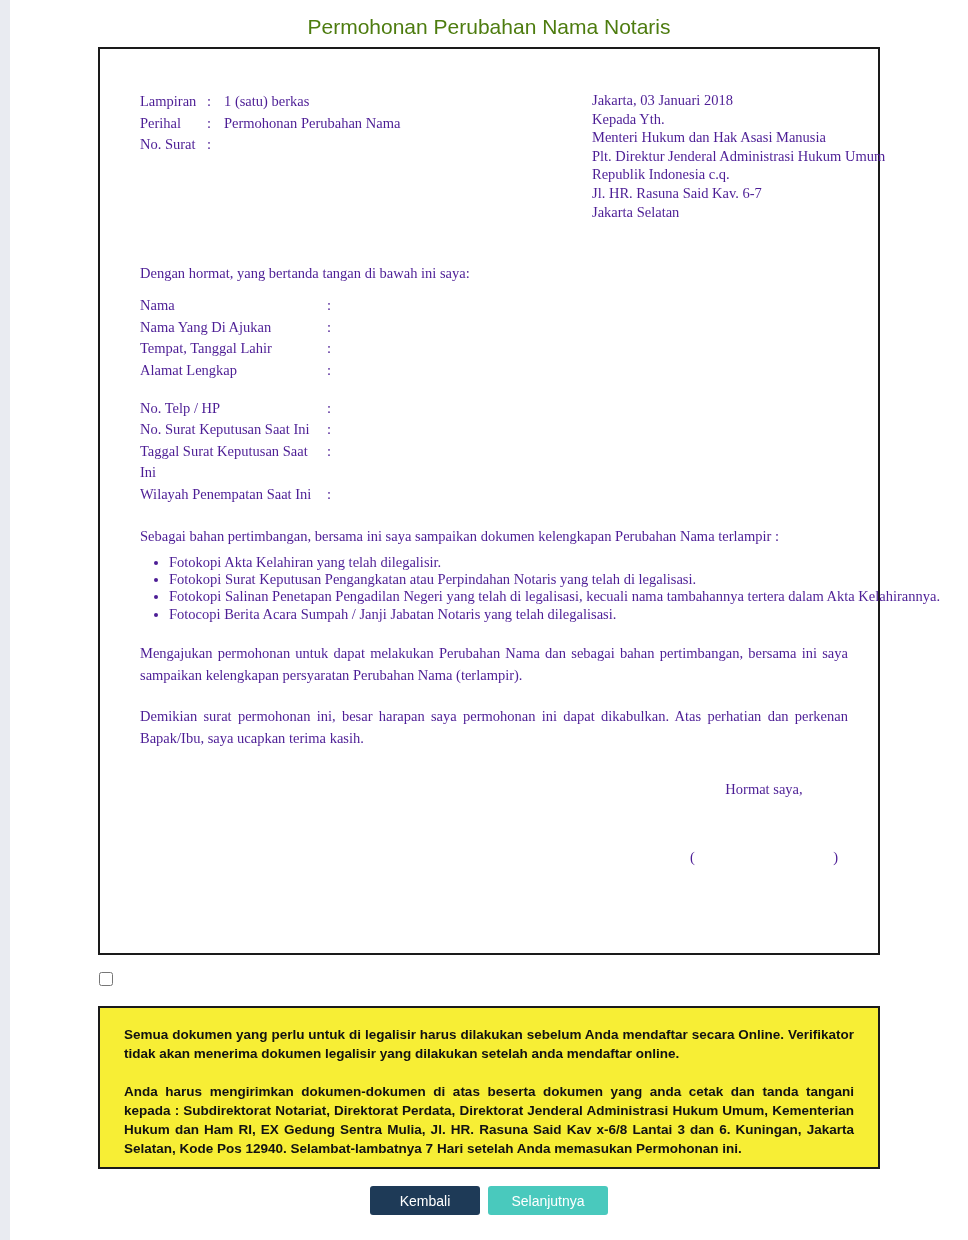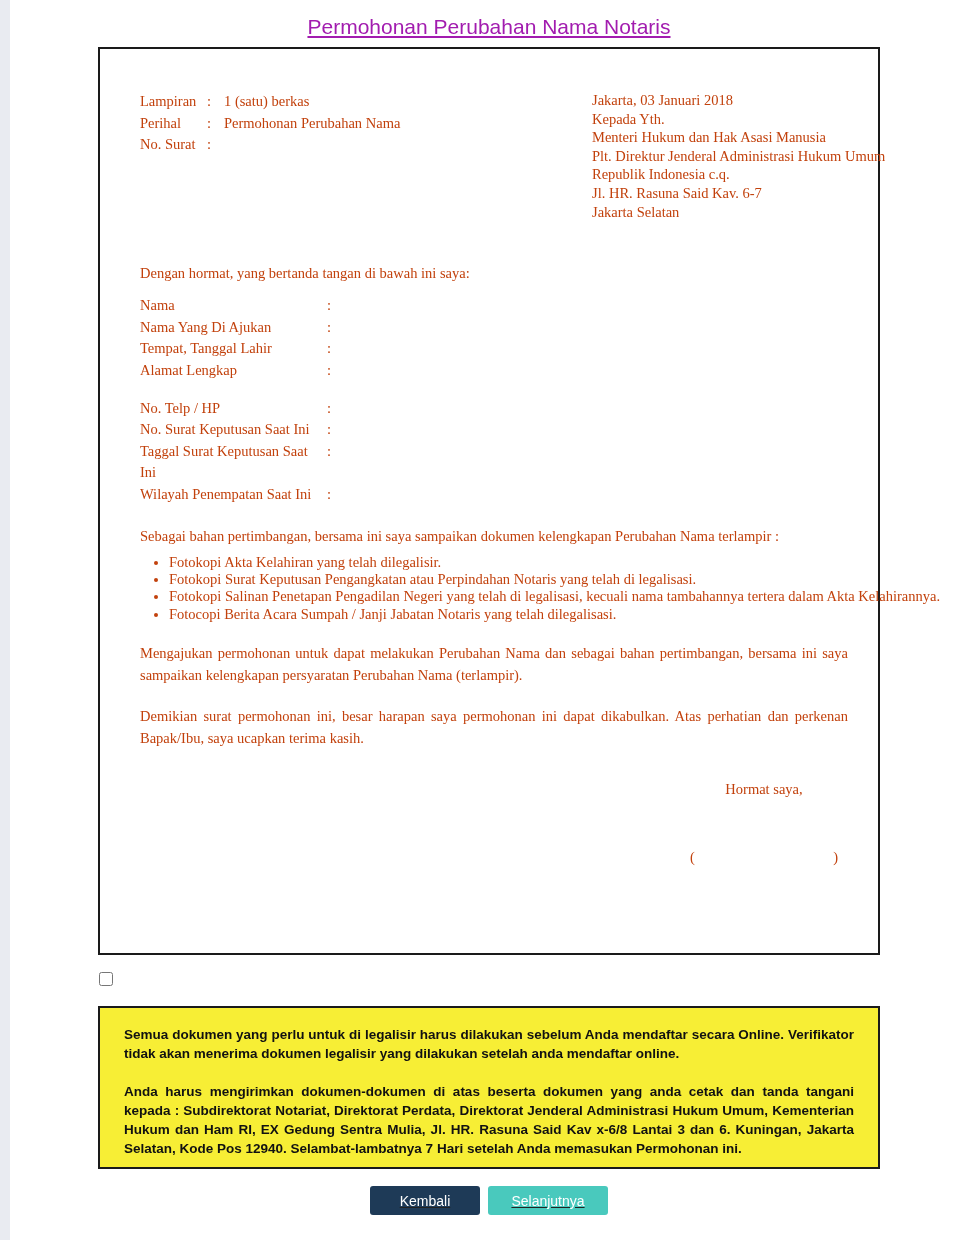--- a/index.html
+++ b/index.html
@@ -15,37 +15,36 @@
     margin-left: 10px;
     width: 958px;
     min-height: 1240px;
     background: #ffffff;
     padding: 2px 0 30px;
   }
   .page-title {
     text-align: center;
     font-size: 21px;
     font-weight: 400;
-    color: #a21caf;
+    color: #4d7c0f;
     margin: 13px 0 9px;
     line-height: 1.1;
     font-family: "Liberation Sans", sans-serif;
-    text-decoration: underline;
   }
   
   .letter {
     width: 782px;
     min-height: 908px;
     margin: 0 auto;
     border: 2px solid #1a1a1a;
     background: #fff;
     padding: 42px 30px 40px 40px;
     font-family: "Liberation Serif", serif;
     font-size: 14.5px;
-    color: #c2410c;
+    color: #4c1d95;
   }
   .letter-header { display: flex; }
   .meta-block { width: 452px; flex: 0 0 452px; }
   .meta-row { display: flex; line-height: 21.5px; }
   .meta-row .lbl { width: 67px; flex-shrink: 0; }
   .meta-row .colon { width: 17px; flex-shrink: 0; }
   .recipient { line-height: 18.6px; white-space: nowrap; }
   .salutation { margin: 44px 0 0; }
   .fields { margin-top: 13px; }
   .field-row { display: flex; line-height: 21.6px; }
@@ -90,21 +89,20 @@
     text-align: justify;
   }
   .notice p { margin: 0 0 19px; }
   .notice p:last-child { margin-bottom: 0; }
   
   .actions {
     display: flex;
     justify-content: center;
     gap: 8px;
     margin-top: 17px;
-    text-decoration: underline;
   }
   .actions button {
     border: none;
     border-radius: 3px;
     color: #ffffff;
     font-size: 14px;
     font-family: "Liberation Sans", sans-serif;
     height: 29px;
     cursor: pointer;
     padding: 0;

